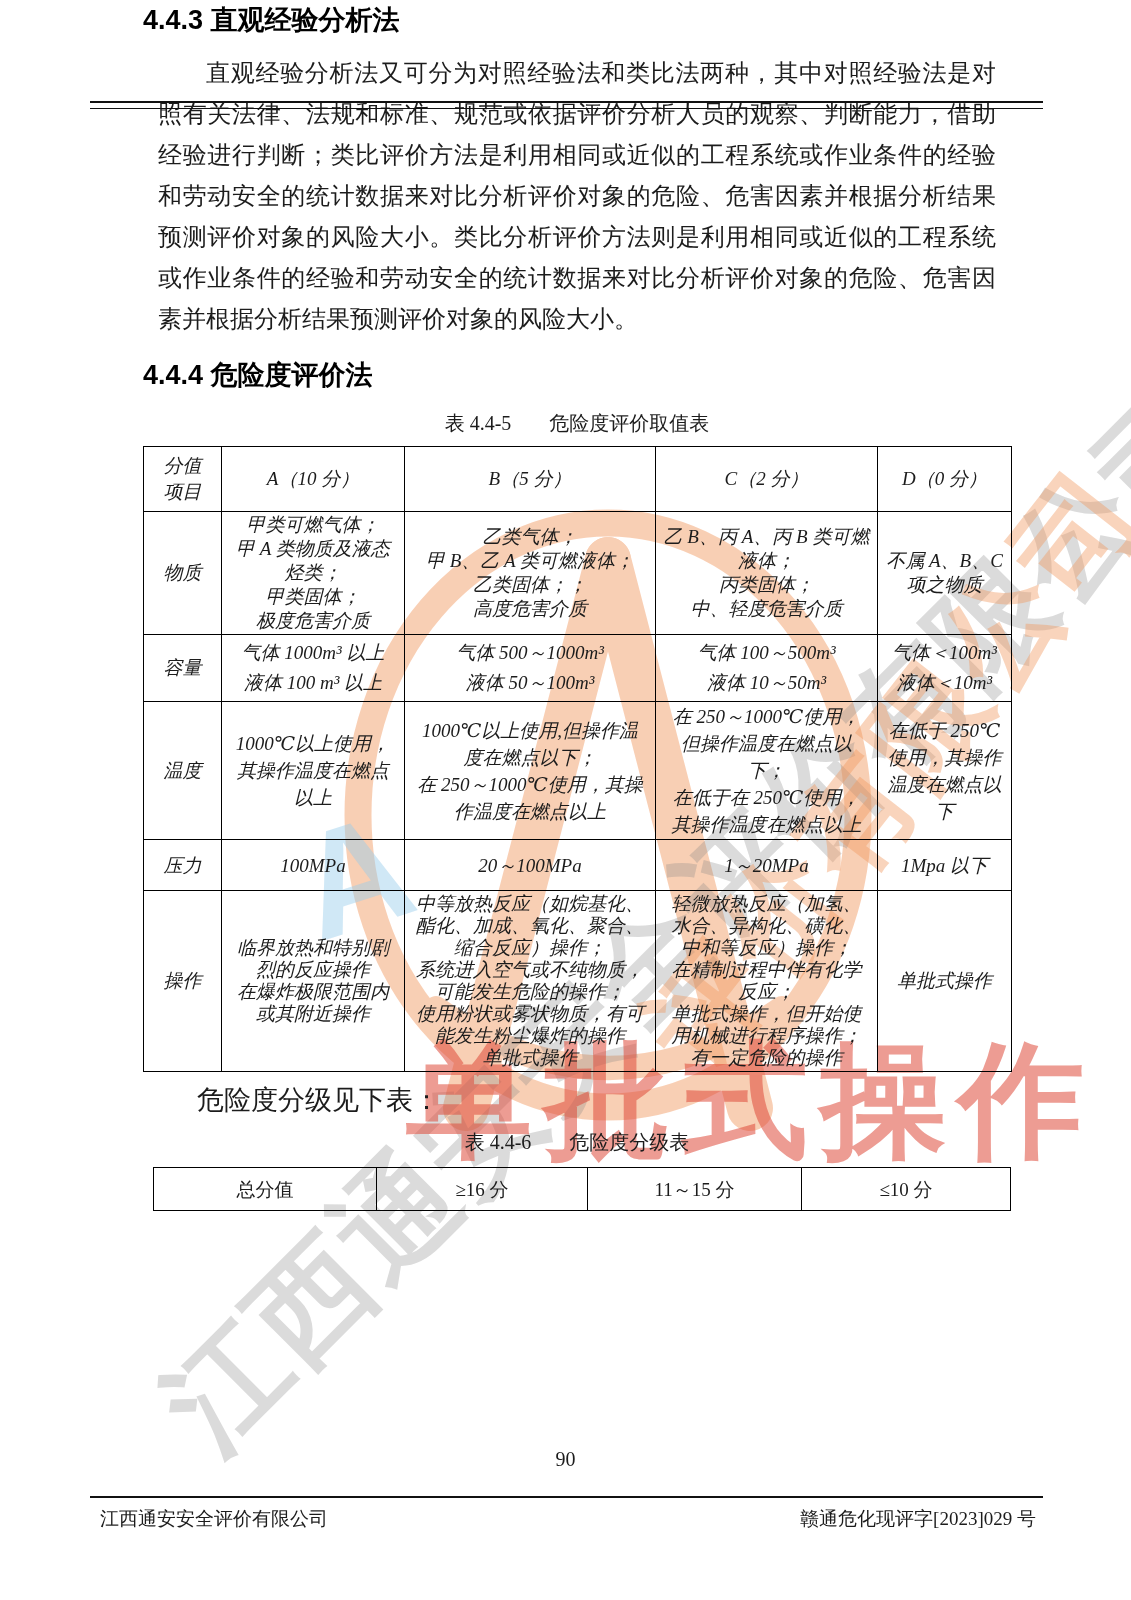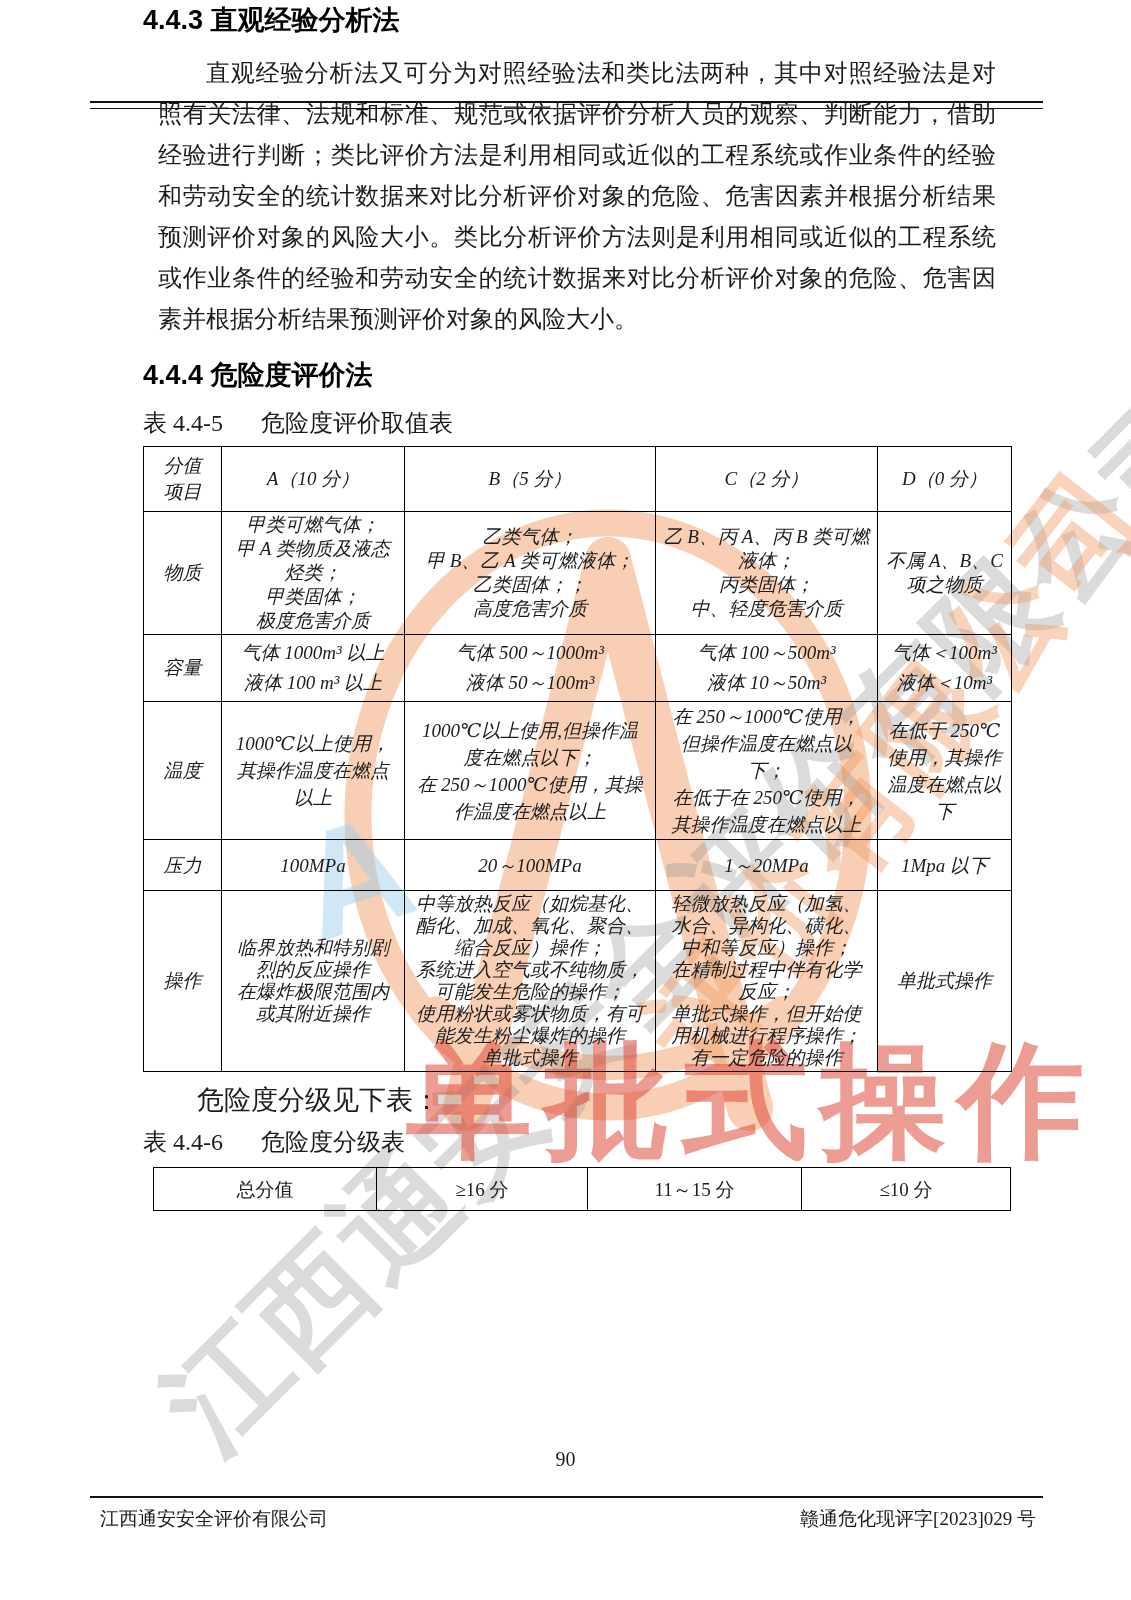--- a/index.html
+++ b/index.html
@@ -72,21 +72,21 @@
   }
   .sec-443{margin-top:130px;}
   .sec-444{margin-top:17px;}
   .para{
     font-size:24px;line-height:41px;text-align:justify;
     text-indent:2em;margin:15px;
   }
   .p1{margin-top:13px;}
   .p2{margin-top:9px;}
   .tbl-caption{
-    margin-top:13px;font-size:24px;line-height:30px;
+    margin-top:13px;text-align:center;font-size:20px;line-height:30px;
   }
   .tbl-caption .cap-no{margin-right:38px;}
   .note-line{font-size:27px;line-height:41px;text-indent:2em;margin-top:8px;}
   .cap2{margin-top:6px;}
   table{border-collapse:collapse;table-layout:fixed;}
   .t1{width:868px;margin-top:8px;font-style:italic;}
   .t2{width:857px;margin-left:10px;margin-top:10px;}
   td{
     border:1.6px solid #000;
     text-align:center;vertical-align:middle;

